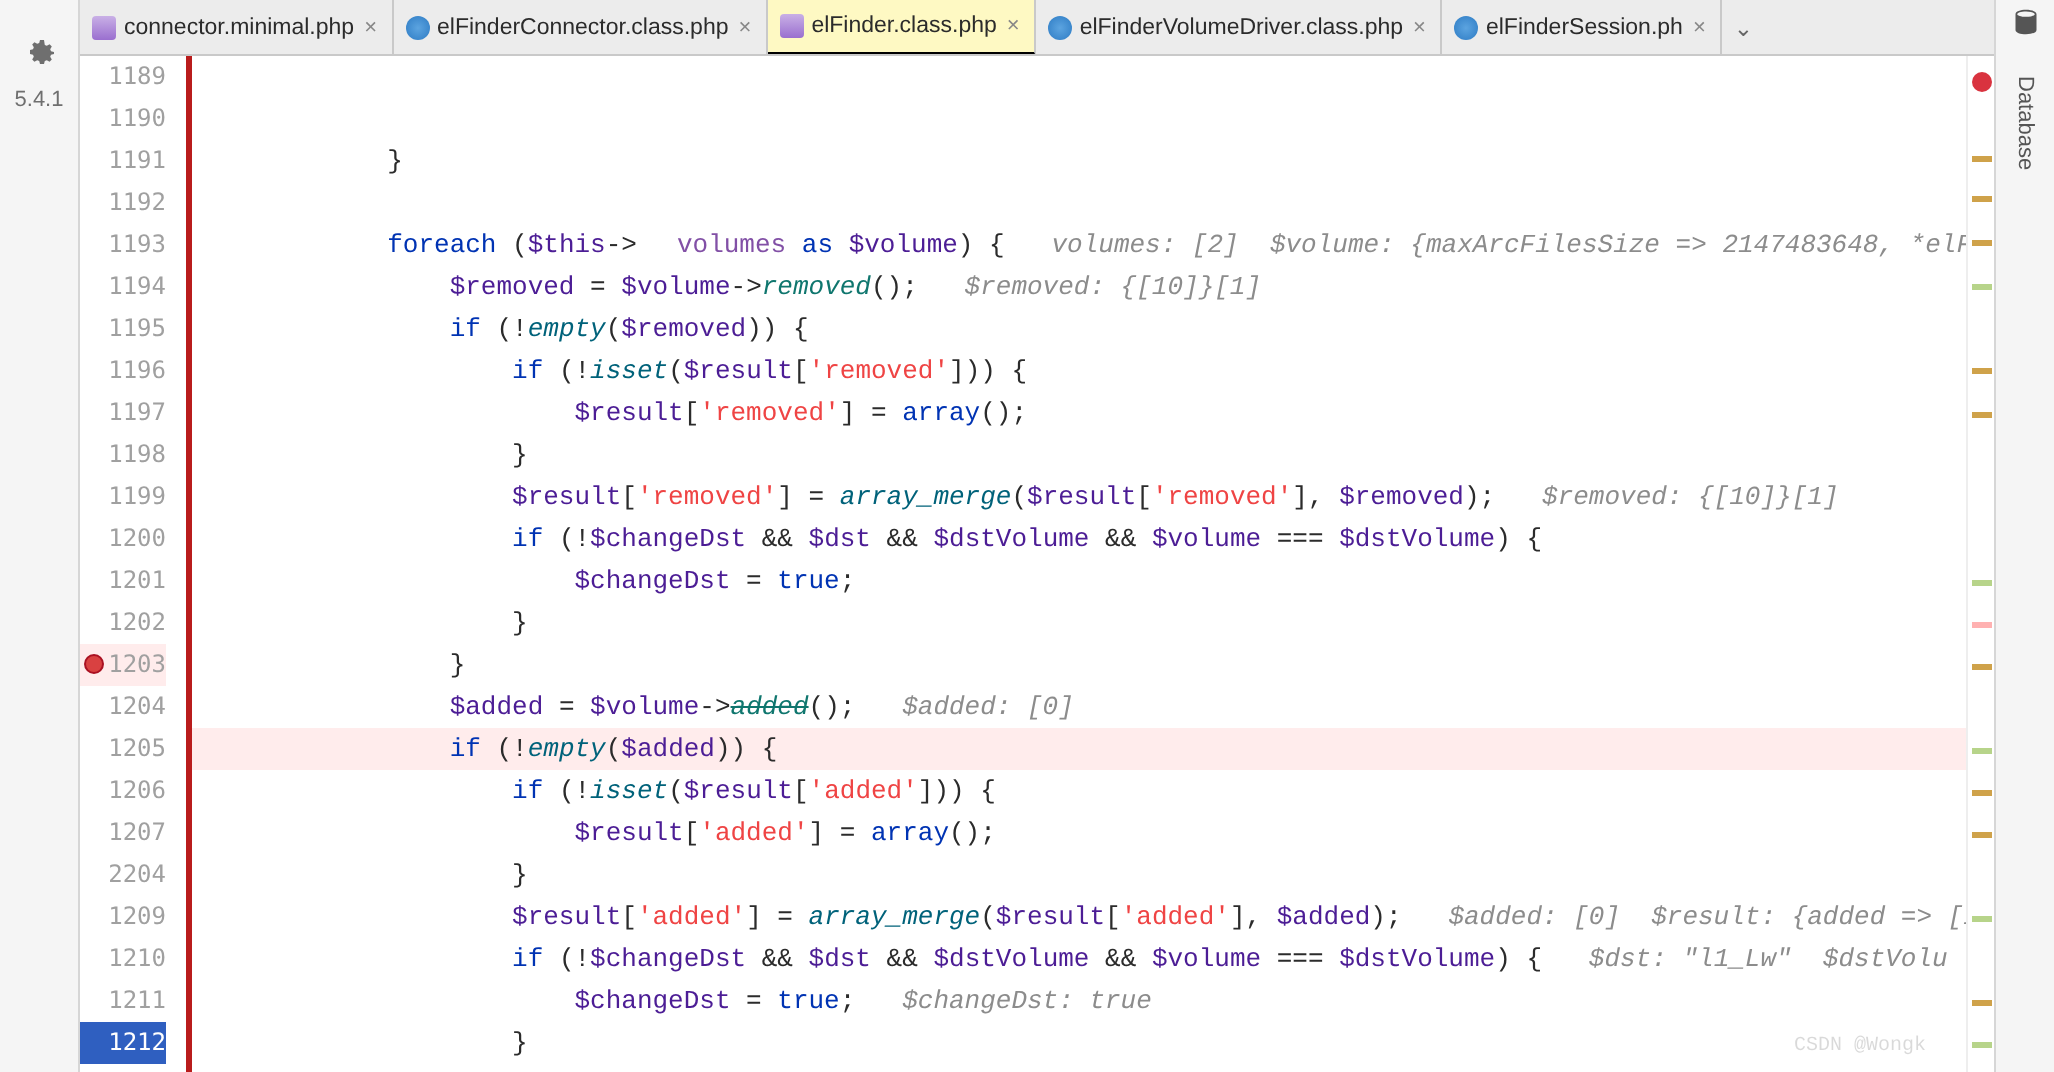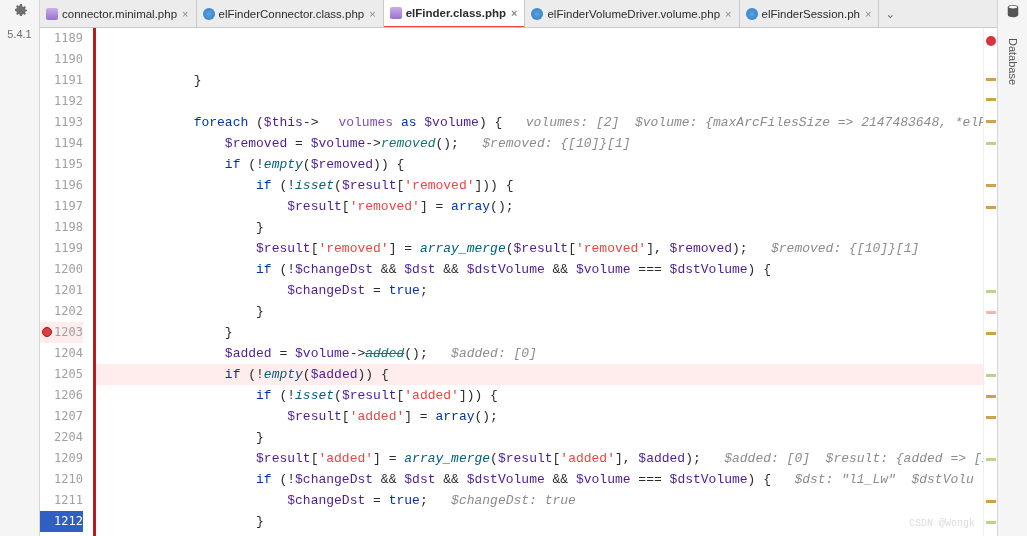--- a/index.html
+++ b/index.html
@@ -1,24 +1,24 @@
 <!DOCTYPE html>
 <html><head>
 <meta charset="utf-8">
 <style>
   * { margin: 0; padding: 0; box-sizing: border-box; }
   html, body { width: 1027px; height: 536px; overflow: hidden; font-family: "Segoe UI", Arial, sans-serif; font-size: 12px; background: #fff; color: #2b2b2b; }
   .root { display: flex; width: 100%; height: 100%; }
-  .left-col { width: 40px; flex: 0 0 40px; border-right: 1px solid #d6d6d6; display: flex; flex-direction: column; align-items: center; padding-top: 2px; background:#f5f5f5; }
+  .left-col { width: 40px; flex: 0 0 40px; border-right: 1px solid #d6d6d6; display: flex; flex-direction: column; align-items: center; padding-top: 18px; background:#f5f5f5; }
   .gear { width: 16px; height: 16px; color:#6f6f6f; }
   .ver { font-size: 11px; color:#6f6f6f; margin-top: 10px; }
   .main { flex: 1 1 auto; display: flex; flex-direction: column; min-width: 0; }
   .tabs { height: 28px; display: flex; align-items: stretch; border-bottom: 1px solid #c9c9c9; background: #ececec; font-size: 11.5px; overflow: hidden; }
   .tab { display: flex; align-items: center; padding: 0 6px 0 6px; border-right: 1px solid #c9c9c9; gap: 4px; white-space: nowrap; cursor: pointer; }
-  .tab.active { background: #ffffff; border-bottom: 2px solid #ef4444; margin-bottom:-1px;font-weight:bold;}
+  .tab.active { background: #fef9c3; border-bottom: 2px solid #000000; margin-bottom:-1px;}
   .tab .icon { width: 12px; height: 12px; display:inline-block; }
   .tab .close { color:#888; font-size:11px; padding:0 1px;}
   .chev { padding:0 6px; color:#666; display:flex;align-items:center;}
   .ic-php { background: linear-gradient(#c9b0e6,#9a6fcf); border-radius:2px; }
   .ic-c { background: radial-gradient(circle,#5ca4e0,#2d7bc4); border-radius:50%; }
   .editor-wrap { flex:1; display:flex; min-height:0; }
   .gutter { flex:0 0 56px; text-align:right; padding-right:10px; background:#fff; border-right:3px solid #b91c1c; font-family: Consolas, monospace; font-size:12px; color:#a0a0a0; user-select:none; position:relative;}
   .gn { height:21px; line-height:21px; }
   .gn.bp { background:#ffecec; }
   .gn.hl { background:#2f5fc0; color:#fff; }
@@ -33,21 +33,21 @@
   .fn2{ color:#0f766e; font-style:italic;}
   .s  { color:#ef4444; }
   .op { color:#2b2b2b; }
   .cm { color:#8c8c8c; font-style: italic; }
   .strike { text-decoration: line-through; }
   .right-col { flex:0 0 30px; border-left:1px solid #d6d6d6; background:#f5f5f5; display:flex; flex-direction:column; align-items:center; }
   .db-txt { writing-mode: vertical-rl; font-size:11px; color:#555; margin-top:20px;}
   .err-dot{ width:10px;height:10px;border-radius:50%;background:#d9333f;margin-top:4px;}
   .stripe { flex:0 0 14px; background:#fff; position:relative; border-left:1px solid #eee;}
   .mk { position:absolute; right:1px; width:10px; height:3px; }
-  .watermark{position:absolute;right:8px;bottom:2px;font-size:10px;color:rgba(0,0,0,.15);}
+  .watermark{position:absolute;right:20px;bottom:2px;font-size:10px;color:rgba(0,0,0,.15);}
 </style>
 </head>
 <body>
 
 <div class="root">
   <div class="left-col">
     <span class="gear">
       <svg viewBox="0 0 16 16">
           <path fill="currentColor" d="M8 5a3 3 0 100 6 3 3 0 000-6zm7 3l-1.5-.4-.4-1 .8-1.4-1.1-1.1-1.4.8-1-.4L10 2H8l-.4 1.5-1 .4-1.4-.8L4.1 4.2l.8 1.4-.4 1L3 7v2l1.5.4.4 1-.8 1.4 1.1 1.1 1.4-.8 1 .4L8 14h2l.4-1.5 1-.4 1.4.8 1.1-1.1-.8-1.4.4-1L15 9z"></path>
         </svg>
@@ -67,21 +67,21 @@
           <span>elFinderConnector.class.php</span>
           <span class="close">×</span>
         </div>
         <div class="tab active">
           <span class="icon ic-php"></span>
           <span>elFinder.class.php</span>
           <span class="close">×</span>
         </div>
         <div class="tab">
           <span class="icon ic-c"></span>
-          <span>elFinderVolumeDriver.volume.php</span>
+          <span>elFinderVolumeDriver.class.php</span>
           <span class="close">×</span>
         </div>
         <div class="tab">
           <span class="icon ic-c"></span>
           <span>elFinderSession.ph</span>
           <span class="close">×</span>
         </div>
         <div class="chev">⌄</div>
       </div>
     <div class="editor-wrap">

